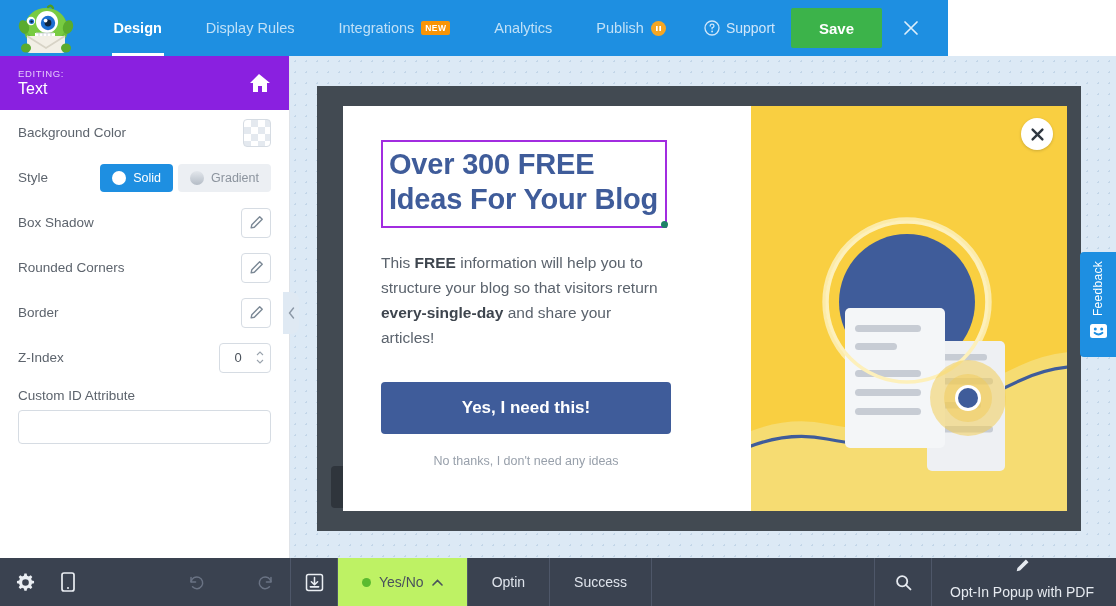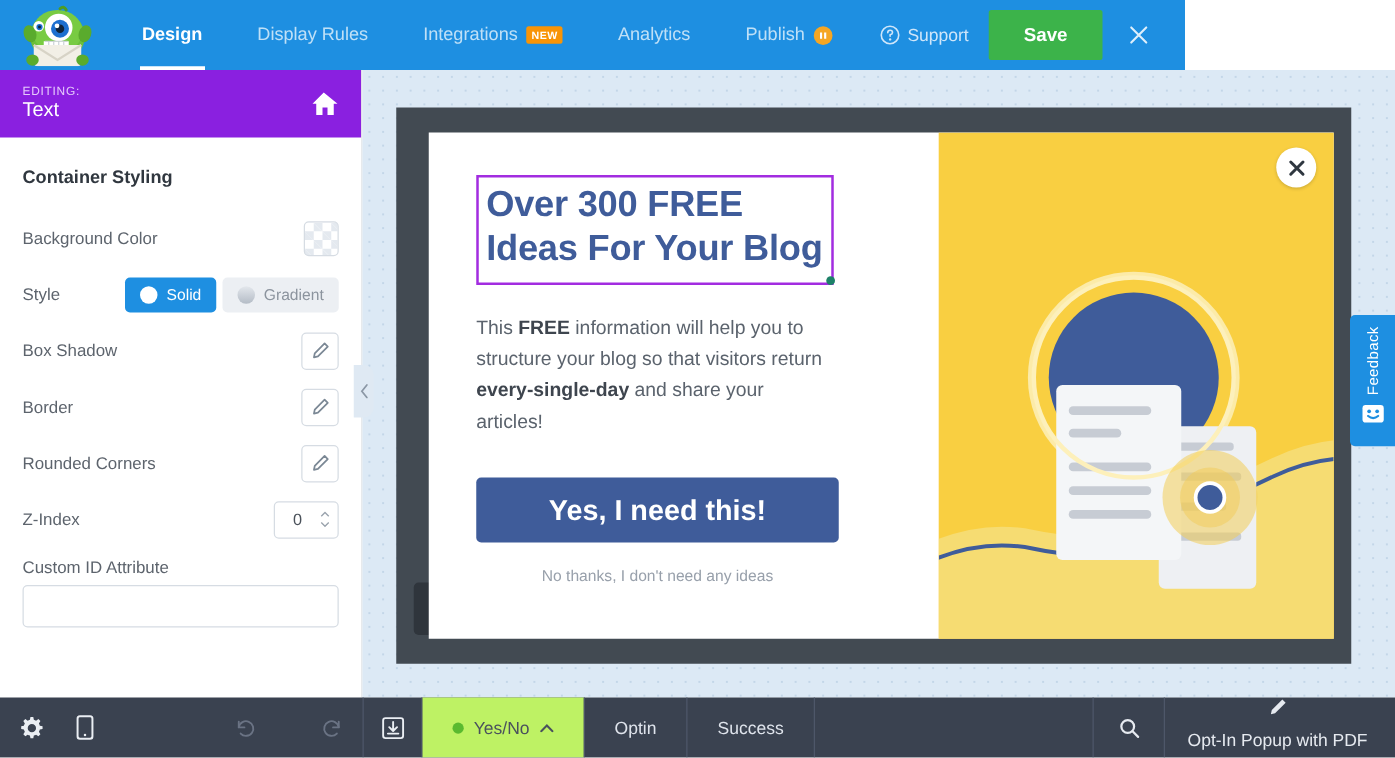--- a/index.html
+++ b/index.html
@@ -150,21 +150,21 @@
     background: #1d8168; border-radius: 50%;
   }
   .body-copy {
     margin-top: 22px; font-size: 15.5px; line-height: 1.62; color: #5b636d;
     width: 282px;
   }
   .body-copy b { color: #3e454e; }
   .cta-btn {
     margin-top: 32px; width: 290px; height: 52px; background: #3f5c9a;
     color: #fff; border: none; border-radius: 4px; font-family: inherit;
-    font-size: 23px; font-weight: bold; cursor: pointer;
+    font-size: 17px; font-weight: bold; cursor: pointer;
   }
   .decline {
     margin-top: 20px; width: 290px; text-align: center; font-size: 12.5px;
     color: #98a0ab; cursor: pointer;
   }
 
   .popup-right { flex: 1; background: #f9cf41; position: relative; overflow: hidden; }
   .close-circle {
     position: absolute; right: 14px; top: 12px; width: 32px; height: 32px;
     border-radius: 50%; background: #fff; display: flex; align-items: center;
@@ -285,21 +285,20 @@
         <div class="editing-value">Text</div>
       </div>
       <div class="home-icon">
         <svg width="24" height="22" viewBox="0 0 24 22">
           <path d="M12 2 L23 11 h-3 v9 h-5 v-6 h-4 v6 h-5 v-9 h-3 z" fill="#fff"></path>
         </svg>
       </div>
     </div>
 
     <div class="panel-body">
-      <div class="panel-title">Container Styling</div>
 
       <div class="row">
         <span class="row-label">Background Color</span>
         <div class="swatch"></div>
       </div>
 
       <div class="row">
         <span class="row-label">Style</span>
         <div class="seg-group">
           <div class="seg on">
@@ -316,30 +315,30 @@
       <div class="row">
         <span class="row-label">Box Shadow</span>
         <div class="pencil-btn">
           <svg width="15" height="15" viewBox="0 0 16 16">
             <path d="M11.4 1.9 l2.7 2.7 l-8.4 8.4 l-3.4 .7 l.7 -3.4 z" fill="none" stroke="#7b8895" stroke-width="1.5" stroke-linejoin="round"></path>
           </svg>
         </div>
       </div>
 
       <div class="row">
-        <span class="row-label">Border</span>
+        <span class="row-label">Rounded Corners</span>
         <div class="pencil-btn">
           <svg width="15" height="15" viewBox="0 0 16 16">
             <path d="M11.4 1.9 l2.7 2.7 l-8.4 8.4 l-3.4 .7 l.7 -3.4 z" fill="none" stroke="#7b8895" stroke-width="1.5" stroke-linejoin="round"></path>
           </svg>
         </div>
       </div>
 
       <div class="row">
-        <span class="row-label">Rounded Corners</span>
+        <span class="row-label">Border</span>
         <div class="pencil-btn">
           <svg width="15" height="15" viewBox="0 0 16 16">
             <path d="M11.4 1.9 l2.7 2.7 l-8.4 8.4 l-3.4 .7 l.7 -3.4 z" fill="none" stroke="#7b8895" stroke-width="1.5" stroke-linejoin="round"></path>
           </svg>
         </div>
       </div>
 
 
       <div class="row">
         <span class="row-label">Z-Index</span>

